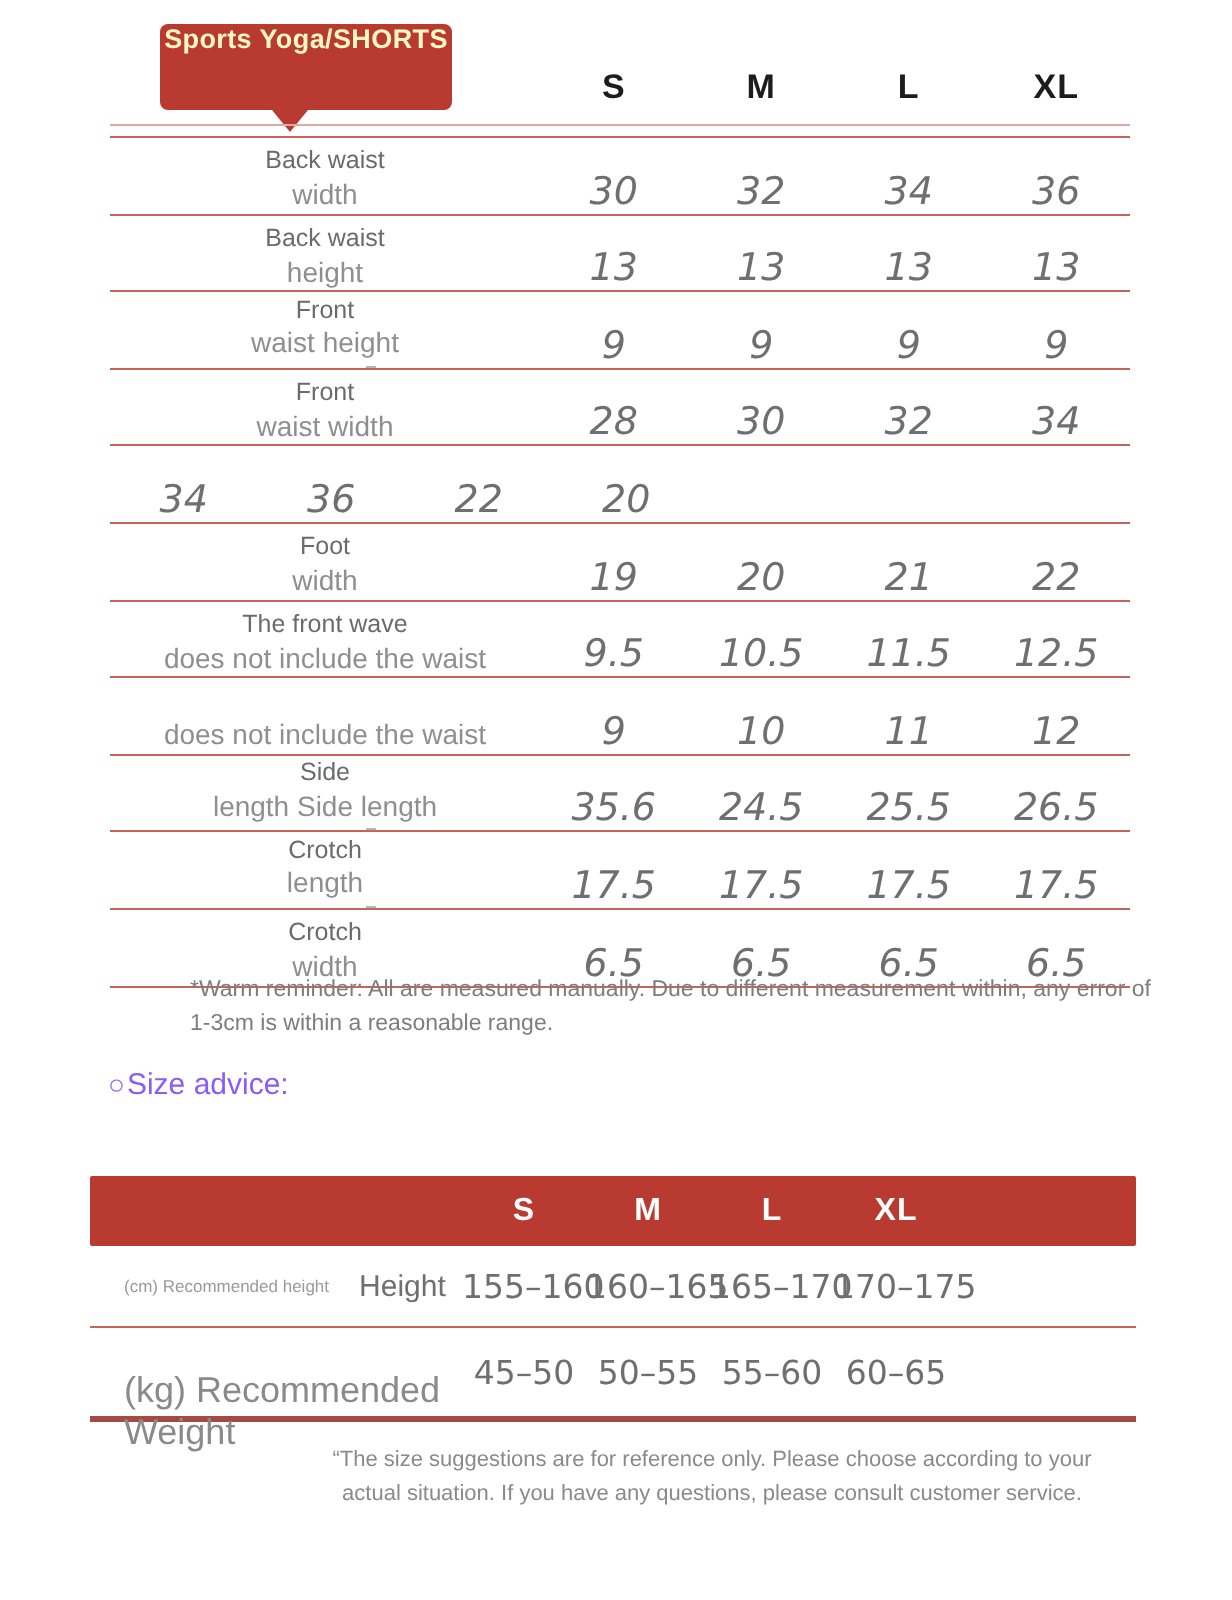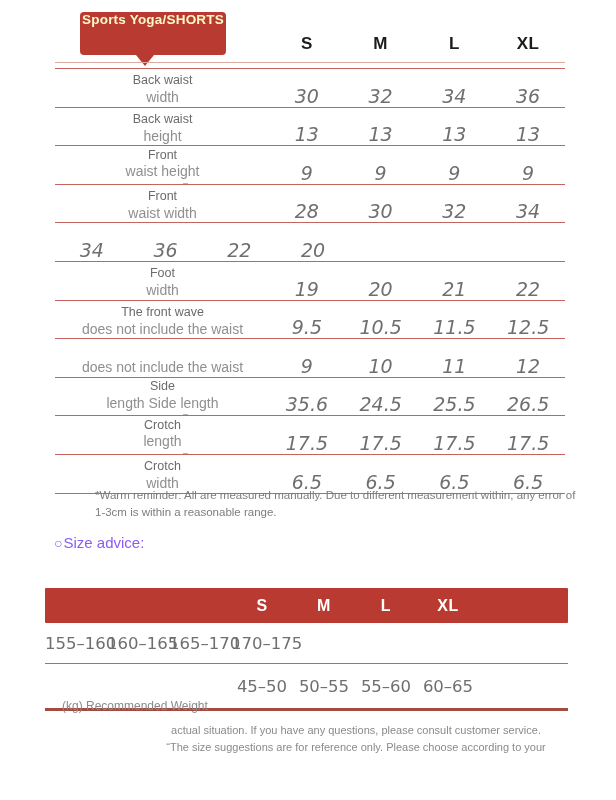--- a/index.html
+++ b/index.html
@@ -46,21 +46,21 @@
   .aspacer{width:186px;flex:none;}
   .col2{width:62px;flex:none;text-align:center;white-space:nowrap;}
   .abar .col2{color:#fff;font-size:16px;font-weight:600;letter-spacing:.5px;}
   .arow{display:flex;align-items:center;}
   .arow0{height:40px;border-bottom:1px solid var(--line-red);}
   .arow1{height:44px;}
   .alabel{width:186px;flex:none;padding-left:17px;box-sizing:border-box;
           display:flex;align-items:center;}
   .arow0 .asmall{font-size:8.5px;color:#9a9a9a;}
   .arow0 .abig{font-size:15px;color:var(--value-text);margin-left:15px;}
-  .arow1 .asmall{font-size:12px;color:#8a8a8a;margin-top:40px;}
+  .arow1 .asmall{font-size:18px;color:#8a8a8a;margin-top:40px;}
   .acell{font-family:"DejaVu Sans",sans-serif;font-size:16.5px;color:var(--value-text);}
   .thick{height:3px;background:var(--line-red-thick);}
 
   .afoot{position:absolute;left:150px;top:722px;width:412px;text-align:center;
          font-size:11px;color:#8a8a8a;line-height:1.55;}
 </style>
 </head>
 <body>
 
 <div class="page">
@@ -204,36 +204,40 @@
   <div class="advice">
     <div class="abar" id="advice-bar">
         <div class="aspacer"></div>
         <div class="col2">S</div>
         <div class="col2">M</div>
         <div class="col2">L</div>
         <div class="col2">XL</div>
       </div>
     <div id="advice-body">
         <div class="arow arow0">
+          <div class="alabel">
+            <span class="asmall">(cm) Recommended height</span>
+            <span class="abig">Height</span>
+          </div>
           <div class="col2 acell">155–160</div>
           <div class="col2 acell">160–165</div>
           <div class="col2 acell">165–170</div>
           <div class="col2 acell">170–175</div>
         </div>
         <div class="arow arow1">
           <div class="alabel">
             <span class="asmall">(kg) Recommended Weight</span>
           </div>
           <div class="col2 acell">45–50</div>
           <div class="col2 acell">50–55</div>
           <div class="col2 acell">55–60</div>
           <div class="col2 acell">60–65</div>
         </div>
       </div>
     <div class="thick"></div>
   </div>
 
   <div class="afoot" id="afoot">
+      <div>“The size suggestions are for reference only. Please choose according to your</div>
       <div>actual situation. If you have any questions, please consult customer service.</div>
-      <div>“The size suggestions are for reference only. Please choose according to your</div>
     </div>
 
 </div>
 
 </body></html>

